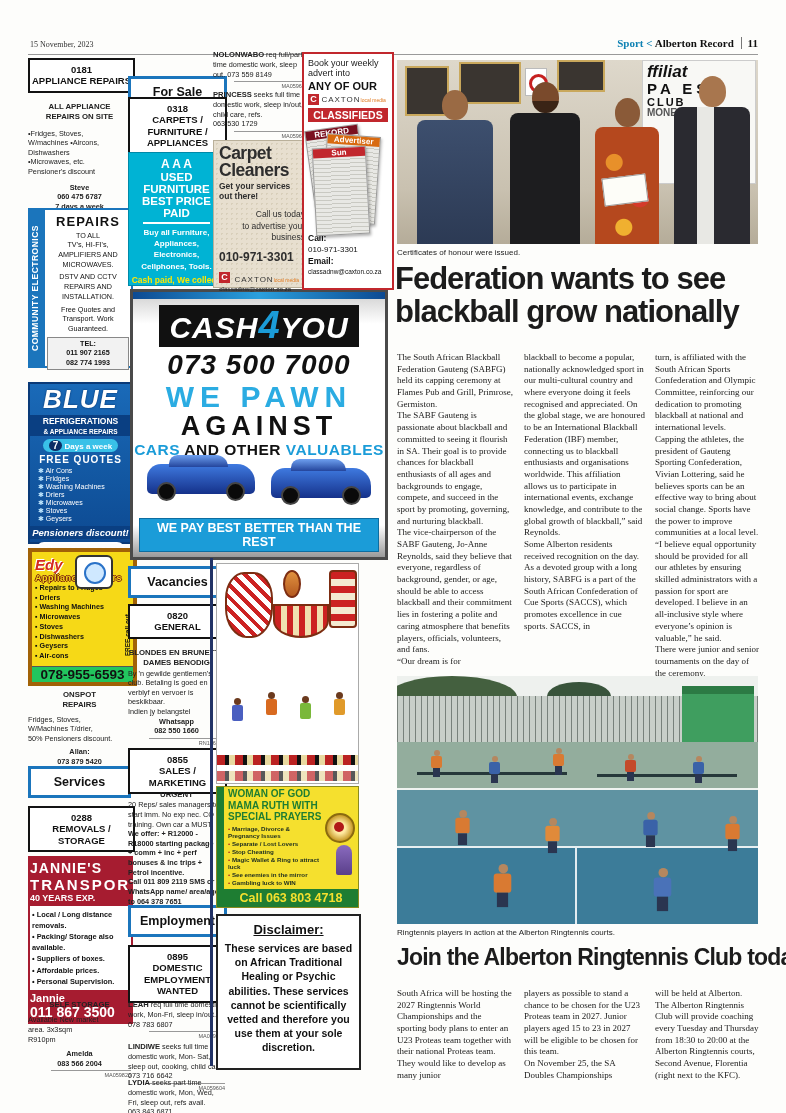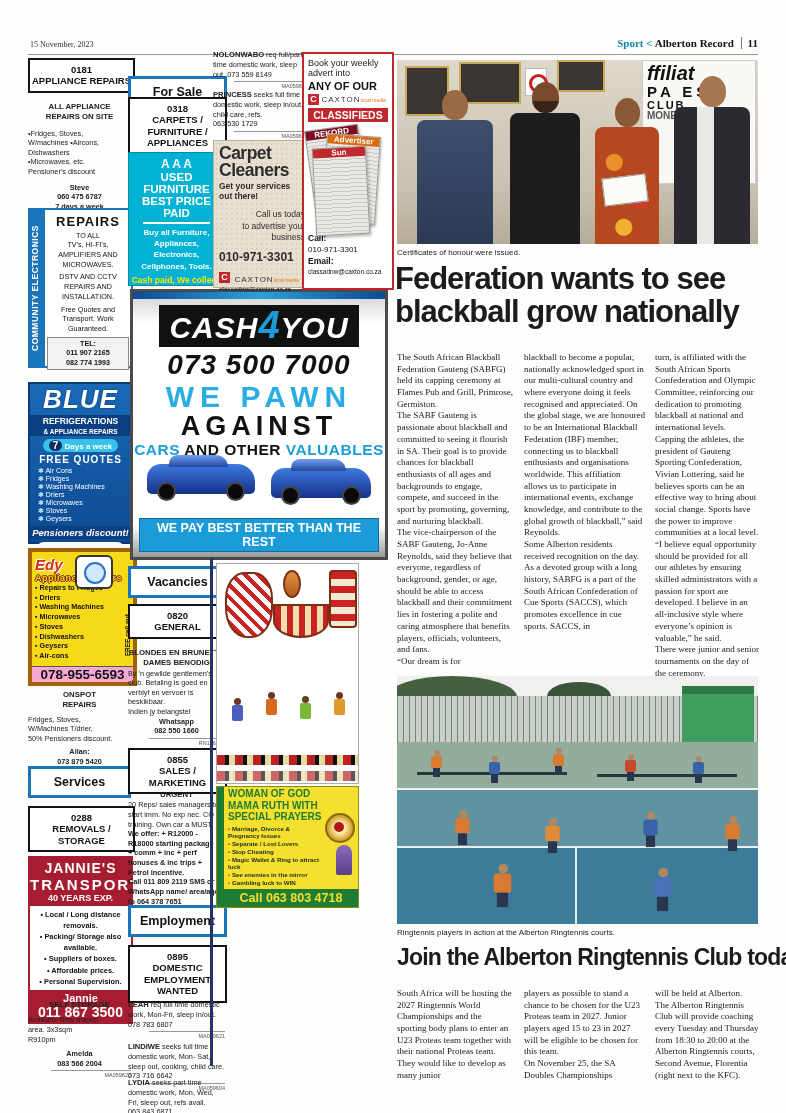--- a/index.html
+++ b/index.html
@@ -45,26 +45,26 @@
   .blue-pension{background:#0a3f82;font-style:italic;font-weight:800;font-size:9.5px;padding:1px 0;margin-top:3px;}
   .blue-phone{border:2px solid #fff;border-radius:8px;font-weight:800;font-size:9px;margin:3px 6px 4px;padding:1px 0;}
 
   
   .edy{background:#f6d917;border:4px solid #a16207;text-align:left;overflow:hidden;}
   .edy-brand{font-weight:800;font-style:italic;font-size:15px;color:#d42a1e;text-shadow:1px 1px 0 #fff,-1px -1px 0 #fff;}
   .edy-sub{font-weight:800;font-size:9px;color:#f6d917;text-shadow:-1px 0 #7a1f12,1px 0 #7a1f12,0 1px #7a1f12,0 -1px #7a1f12;letter-spacing:.5px;}
   .edy-items{font-size:7.2px;font-weight:700;line-height:1.35;}
   .edy-items div::before{content:"▪ ";}
   .edy-free{position:absolute;right:2px;bottom:26px;writing-mode:vertical-rl;transform:rotate(180deg);font-weight:700;font-size:6.5px;}
-  .edy-phone{font-weight:800;font-size:13.5px;text-align:center;background:#f9a8d4;border-top:1px solid #555;}
+  .edy-phone{font-weight:800;font-size:13.5px;text-align:center;background:#22c55e;border-top:1px solid #555;}
   .washer{position:absolute;top:3px;right:20px;width:34px;height:30px;background:#fff;border:2px solid #333;border-radius:6px;}
   .washer::after{content:"";position:absolute;left:7px;top:5px;width:18px;height:18px;border:2px solid #2a72c8;border-radius:50%;background:#cfe8ff;}
 
   
-  .jannies{border:2px solid #a61c30;background:#fff;text-align:center;}
+  .jannies{border:2px solid #a61c30;background:#fff;text-align:left;}
   .jan-top{background:#a61c30;color:#fff;padding:2px 0 3px;}
   .jan-t1{font-weight:800;font-size:14px;letter-spacing:1px;}
   .jan-t2{font-weight:800;font-size:15px;letter-spacing:2px;}
   .jan-t3{font-weight:800;font-size:9px;}
   .jan-items{font-size:7.4px;font-weight:700;line-height:1.5;padding:3px 2px;}
   .jan-items div::before{content:"• ";}
   .jan-bot{background:#a61c30;color:#fff;padding:2px 0;}
   .jan-name{font-weight:800;font-size:11px;}
   .jan-phone{font-weight:800;font-size:14px;}
 
@@ -482,20 +482,24 @@
         <div data-bind="classifieds.mama.items.1">Separate / Lost Lovers</div>
         <div data-bind="classifieds.mama.items.2">Stop Cheating</div>
         <div data-bind="classifieds.mama.items.3">Magic Wallet &amp; Ring to attract luck</div>
         <div data-bind="classifieds.mama.items.4">See enemies in the mirror</div>
         <div data-bind="classifieds.mama.items.5">Gambling luck to WIN</div>
       </div>
       <div class="mama-call" data-bind="classifieds.mama.call">Call 063 803 4718</div>
     </div>
   </div>
 
+  <div class="abs disc" style="left:216px;top:914px;width:129px;height:140px;">
+    <div class="disc-t" data-bind="classifieds.disclaimer.title">Disclaimer:</div>
+    <div class="disc-b" data-bind="classifieds.disclaimer.body">These services are based on African Traditional Healing or Psychic abilities. These services cannot be scientifically vetted and therefore you use them at your sole discretion.</div>
+  </div>
 
   <div class="abs caxbox" style="left:302px;top:52px;width:80px;height:226px;">
     <div class="caxbox-l1" data-bind="classifieds.caxton_box.line1">Book your weekly
 advert into</div>
     <div class="caxbox-l2" data-bind="classifieds.caxton_box.line2">ANY OF OUR</div>
     <div><span class="cax-logo">C</span> <span class="cax-word" data-bind="classifieds.caxton_box.brand">CAXTON</span><span class="cax-suffix" data-bind="classifieds.caxton_box.brand_suffix">local media</span></div>
     <div class="cax-class" data-bind="classifieds.caxton_box.classifieds">CLASSIFIEDS</div>
     <div style="position:relative;height:108px;">
       <div class="paper" style="left:2px;top:2px;transform:rotate(-8deg);">
           <span class="mast" style="background:#7a1020;" data-bind="classifieds.caxton_box.papers.0">REKORD</span>
@@ -519,21 +523,21 @@
     <b data-bind="classifieds.seekers.2.name">LYDIA</b><span data-bind="classifieds.seekers.2.text"> seeks part time domestic work, Mon, Wed, Fri, sleep out, refs avail.
 063 843 6871</span>
   </div>
 
   <div class="abs photo1" style="left:397px;top:60px;width:361px;height:184px;">
     <div class="frame" style="left:8px;top:6px;width:40px;height:46px;"></div>
     <div class="frame" style="left:62px;top:2px;width:58px;height:38px;"></div>
     <div class="frame" style="left:160px;top:0;width:44px;height:28px;"></div>
     <div class="nosmoke" style="left:128px;top:8px;width:20px;height:26px;"></div>
     <div class="poster" style="right:2px;top:0;width:104px;height:118px;">
-      <div style="font-size:20px;font-style:italic;" data-bind="photos.certificates.sign_lines.0">ffiliat</div>
+      <div style="font-size:17px;font-style:italic;" data-bind="photos.certificates.sign_lines.0">ffiliat</div>
       <div style="font-size:15px;letter-spacing:4px;" data-bind="photos.certificates.sign_lines.1">PA ES</div>
       <div style="font-size:11px;letter-spacing:2px;" data-bind="photos.certificates.sign_lines.2">CLUB</div>
       <div style="font-size:10px;color:#555;" data-bind="photos.certificates.sign_lines.3">MONE</div>
     </div>
     <div class="person" style="left:18px;top:30px;width:80px;">
       <div class="head" style="width:26px;height:30px;background:#9a6a44;"></div>
       <div class="torso" style="width:76px;height:124px;background:linear-gradient(#3d4f6e,#2c3a54);"></div>
     </div>
     <div class="person" style="left:112px;top:22px;width:72px;">
       <div class="head" style="width:27px;height:31px;background:linear-gradient(#7a4a2c 60%,#3a2416 60%);"></div>

